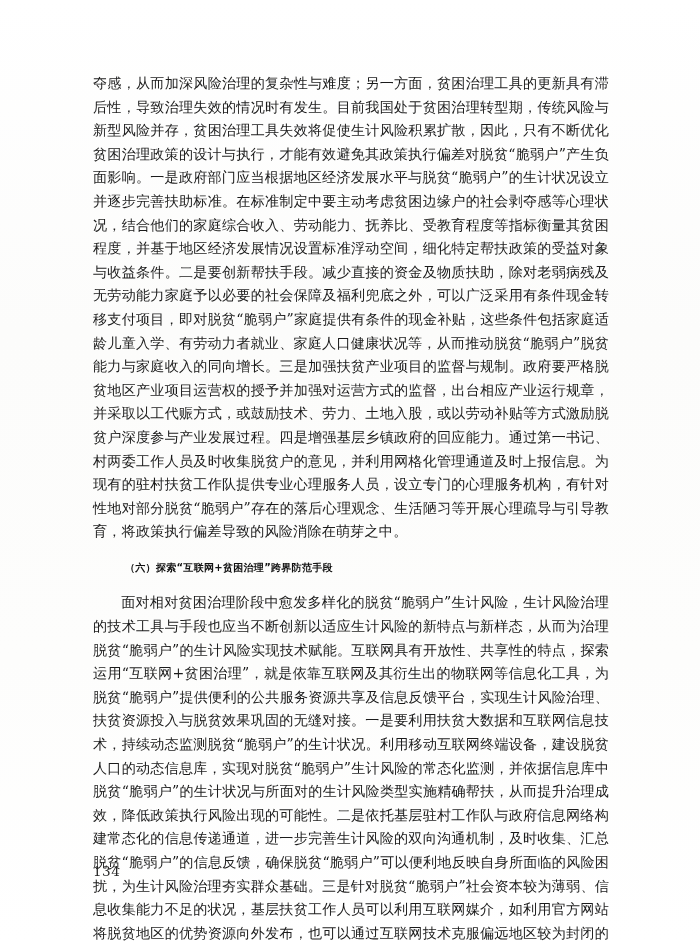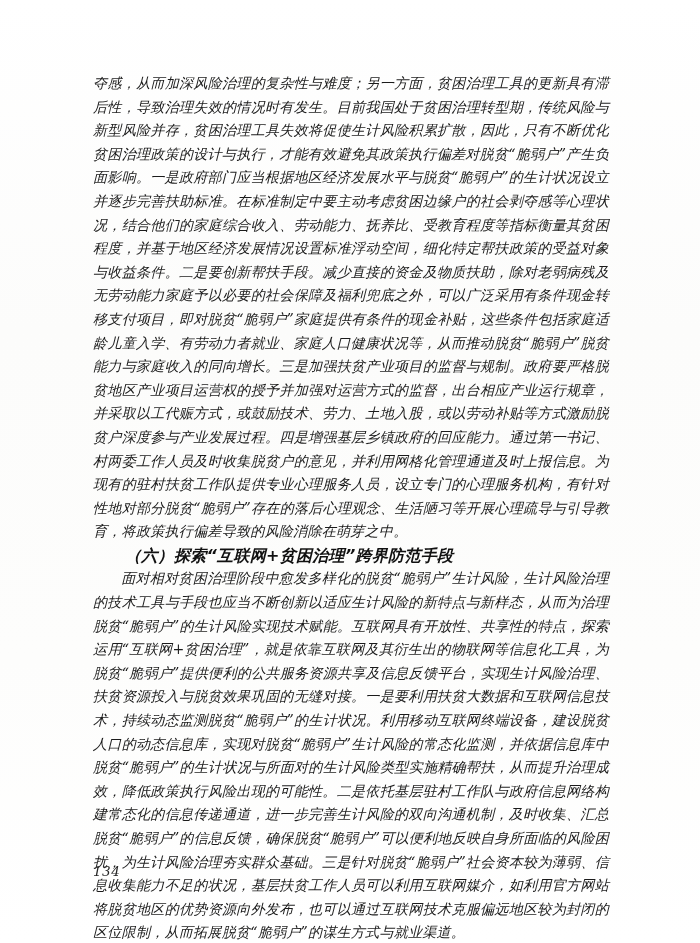--- a/index.html
+++ b/index.html
@@ -15,21 +15,20 @@
     color: #1a1a1a;
     position: relative;
   }
 
   .page {
     position: absolute;
     left: 0; top: 0;
     width: 700px;
     height: 943px;
     background: #14b8a6;
-    font-style: italic;
   }
 
   
   .paper-wash {
     position: absolute;
     inset: 0;
     background:
       linear-gradient(180deg, #ffffff 0%, #fcfcfb 35%, #fdfdfc 70%, #ffffff 100%);
     pointer-events: none;
   }
@@ -55,22 +54,22 @@
 
   p.cont {
     text-indent: 0;
   }
 
   p.indent2 {
     text-indent: 2em;
   }
 
   h3.sub-heading {
-    margin: 0;
-    font-size: 16px;
+    margin: 12px;
+    font-size: 10px;
     line-height: 23.6px;
     font-weight: bold;
     text-indent: 2em;
     letter-spacing: 0.3px;
     font-family: "DejaVu Sans", "Liberation Sans", sans-serif;
     color: #111111;
   }
 
   .page-number {
     position: absolute;

